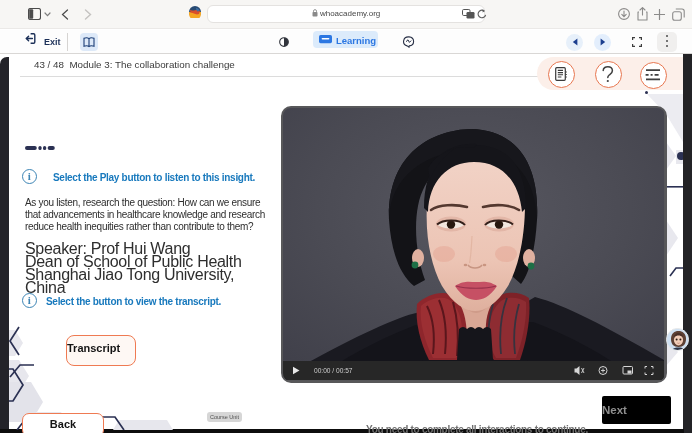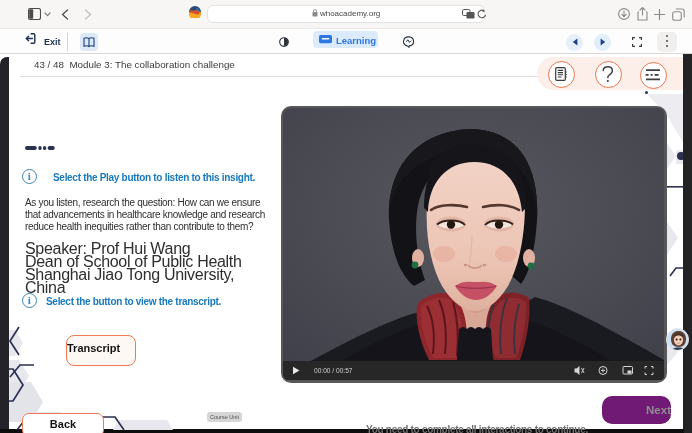--- a/index.html
+++ b/index.html
@@ -197,21 +197,21 @@
   <div class="abs" style="left:21.7px;top:293.2px;width:15px;height:15px;text-align:center;line-height:14px;font-size:11px;font-weight:bold;color:#3d85b5;font-family:'Liberation Serif',serif;">i</div>
   <div class="abs" style="left:46px;top:296px;font-size:10px;letter-spacing:-0.3px;font-weight:bold;color:#1879bd;">Select the button to view the transcript.</div>
 
   <div class="abs" style="left:46px;top:335px;width:70px;height:31px;background:#fef8f4;border:1.5px solid #ef7a52;border-radius:8px;text-align:left;line-height:24px;font-size:11px;font-weight:bold;color:#141414;margin-left:20px;">Transcript</div>
 
   <div class="abs" style="left:22px;top:396.5px;width:82px;height:24px;background:#ffffff;border:1.5px solid #ef7a52;border-radius:7px;text-align:center;line-height:21px;font-size:11px;font-weight:bold;color:#141414;margin-top:16px;">Back</div>
 
   <div class="abs" style="left:207px;top:412px;width:35px;height:10px;background:#d6d6d6;border-radius:3px;text-align:center;line-height:10px;font-size:5.5px;color:#505050;">Course Unit</div>
 
   <div class="abs" style="left:366px;top:404px;font-size:10px;letter-spacing:-0.28px;font-weight:bold;color:#6f6f6f;margin-top:20px;">You need to complete all interactions to continue.</div>
-  <div class="abs" style="left:602px;top:396px;width:69px;height:28px;background:#701a75;border-radius:10px;text-align:right;line-height:28px;font-size:11.5px;font-weight:bold;color:#8f8f8f;">Next</div>
+  <div class="abs" style="left:602px;top:396px;width:69px;height:28px;background:#000000;border-radius:2px;text-align:left;line-height:28px;font-size:11.5px;font-weight:bold;color:#8f8f8f;">Next</div>
 
   <div class="abs" style="left:281px;top:106px;width:386px;height:277px;background:#565659;border-radius:10px;border:2.5px solid #58585a;overflow:hidden;">
     <svg width="381" height="272" viewBox="0 0 381 272" style="display:block">
       <defs>
         <radialGradient id="vbg" cx="50%" cy="38%" r="75%">
           <stop offset="0%" stop-color="#575760"></stop>
           <stop offset="55%" stop-color="#4b4b54"></stop>
           <stop offset="100%" stop-color="#40404a"></stop>
         </radialGradient>
         <linearGradient id="skin" x1="0" y1="0" x2="0" y2="1">

